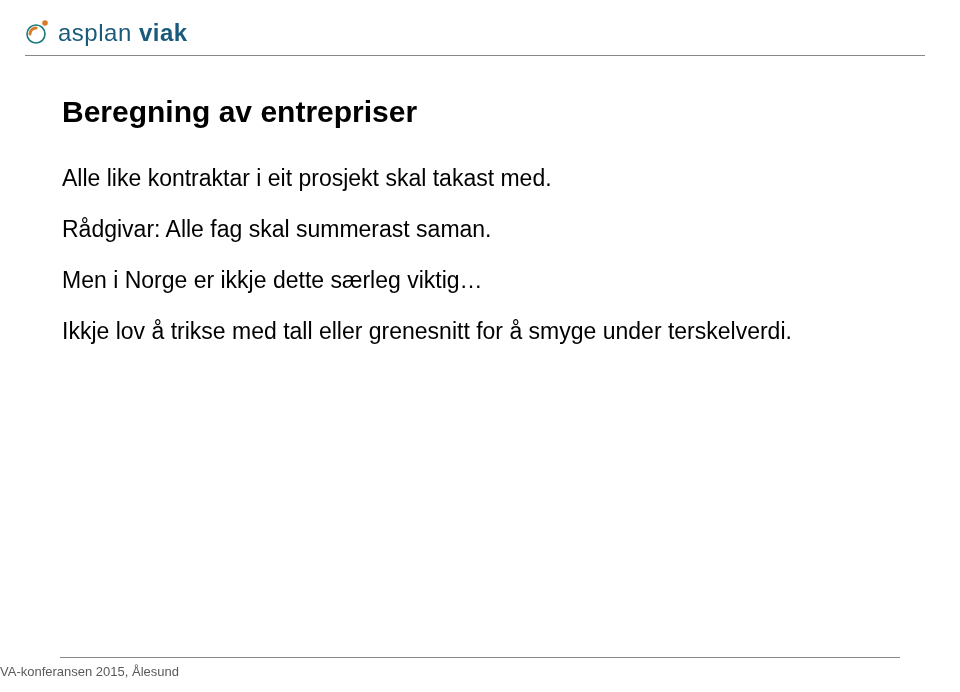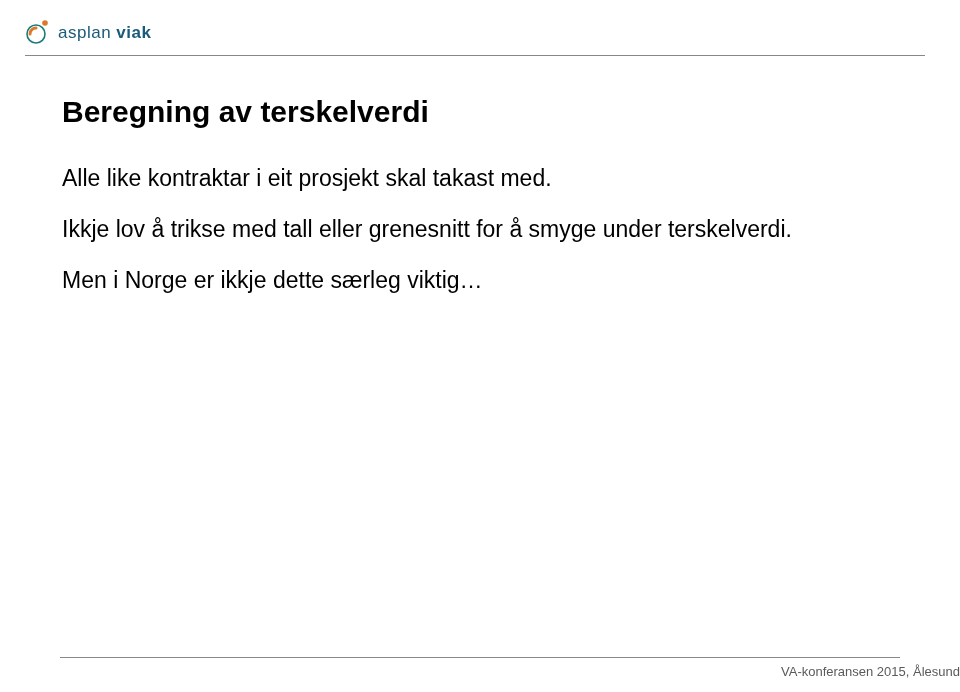--- a/index.html
+++ b/index.html
@@ -1,26 +1,26 @@
 <!DOCTYPE html>
 <html><head>
 <meta charset="utf-8">
 <style>
   * { box-sizing: border-box; margin: 0; padding: 0; }
   html, body { width: 960px; height: 692px; background: #fff; font-family: Arial, Helvetica, sans-serif; }
   .page { position: relative; width: 960px; height: 692px; }
   .logo { position: absolute; top: 17px; left: 25px; display: flex; align-items: center; gap: 7px; }
-  .logo-text { font-family: "Arial", sans-serif; font-size: 17px; letter-spacing: 0.5px; color: #1a5a7a; font-weight: 400; }
+  .logo-text { font-family: "Arial", sans-serif; font-size: 24px; letter-spacing: 0.5px; color: #1a5a7a; font-weight: 400; }
   .logo-text .bold { font-weight: 700; }
   .top-rule { position: absolute; top: 55px; left: 25px; right: 35px; height: 1px; background: #888; }
   .content { position: absolute; top: 95px; left: 62px; right: 70px; }
   .title { font-size: 30px; font-weight: 700; color: #000; margin-bottom: 34px; }
   .para { font-size: 23px; line-height: 1.35; color: #000; margin-bottom: 20px; }
   .footer-rule { position: absolute; bottom: 34px; left: 60px; right: 60px; height: 1px; background: #888; }
-  .footer-text { position: absolute; bottom: 13px; left: 0; right: 0; text-align: right; font-size: 13px; color: #5a5a5a; }
+  .footer-text { position: absolute; bottom: 13px; left: 0; right: 0; text-align: left; font-size: 13px; color: #5a5a5a; }
 </style>
 </head>
 <body>
 
 <div class="page">
 
   <div class="logo">
     <span>
       <svg width="26" height="28" viewBox="0 0 26 28">
         <circle cx="11" cy="17" r="9" fill="none" stroke="#1a7a7a" stroke-width="1.6"></circle>
@@ -29,22 +29,23 @@
       </svg>
     </span>
     <span class="logo-text">
       <span>asplan</span> <span class="bold">viak</span>
     </span>
   </div>
 
   <div class="top-rule"></div>
 
   <div class="content">
-    <h1 class="title">Beregning av terskelverdi</h1>
+    <h1 class="title">Beregning av entrepriser</h1>
     <p class="para">Alle like kontraktar i eit prosjekt skal takast med.</p>
+    <p class="para">Rådgivar:  Alle fag skal summerast saman.</p>
+    <p class="para">Men i Norge er ikkje dette særleg viktig…</p>
     <p class="para">Ikkje lov å trikse med tall eller grenesnitt for å smyge under terskelverdi.</p>
-    <p class="para">Men i Norge er ikkje dette særleg viktig…</p>
   </div>
 
   <div class="footer-rule"></div>
   <div class="footer-text">VA-konferansen 2015, Ålesund</div>
 
 </div>
 
 </body></html>

